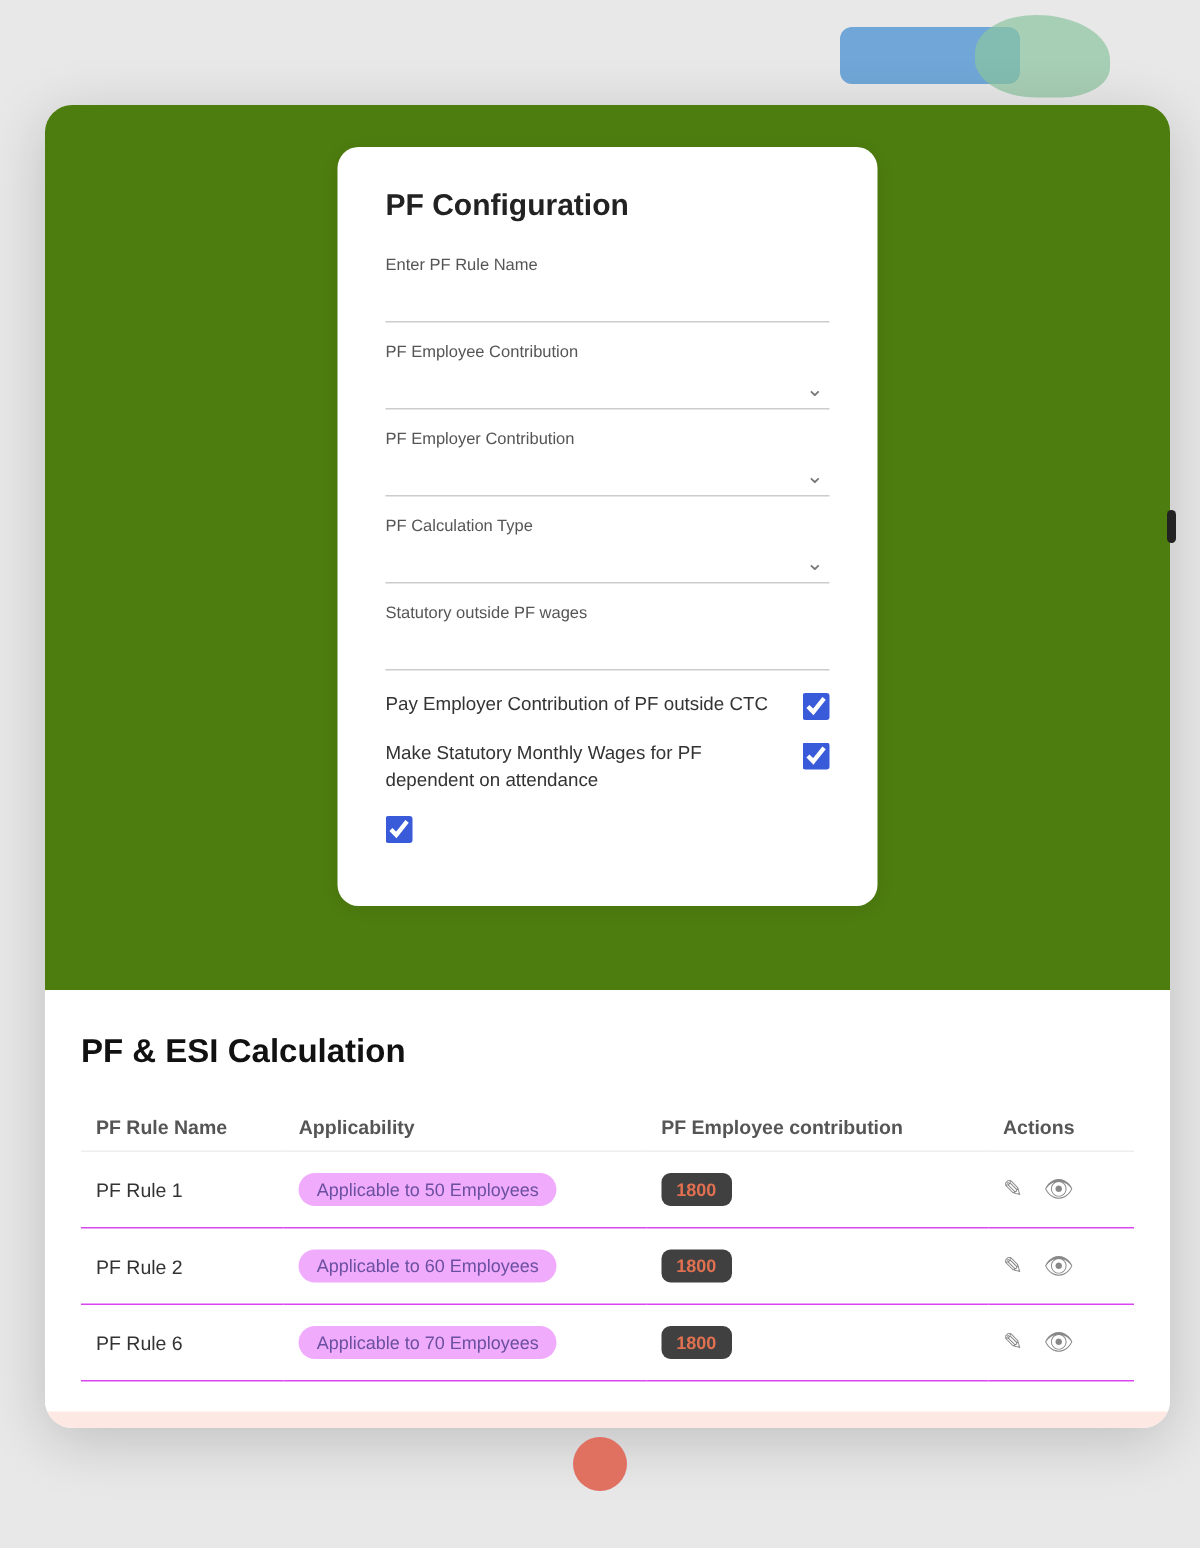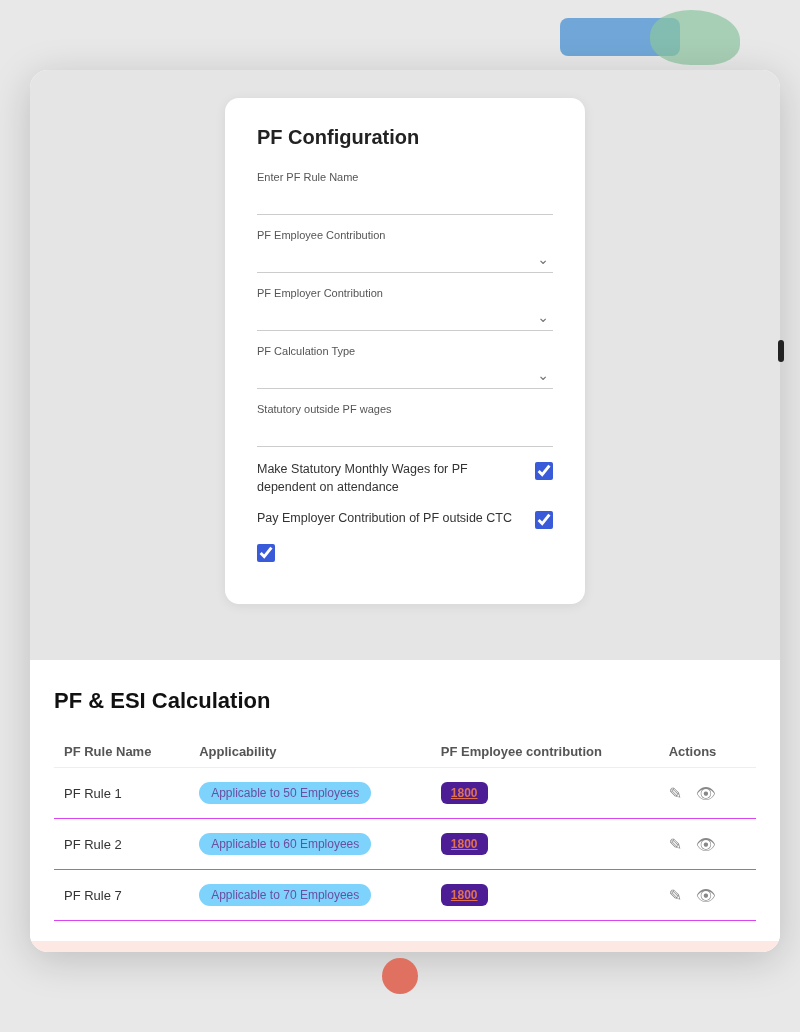--- a/index.html
+++ b/index.html
@@ -45,21 +45,21 @@
       bottom: 80px;
       background: #fff;
       border-radius: 18px;
       box-shadow: 0 8px 40px rgba(0,0,0,0.18);
       overflow: hidden;
       z-index: 1;
     }
 
     
     .pink-section {
-      background: #e5e5e5;
+      background: #4d7c0f;
       padding: 28px 80px 34px 80px;
       min-height: 590px;
     }
 
     
     .pf-config-card {
       background: #fff;
       border-radius: 14px;
       padding: 28px 32px 28px 32px;
       box-shadow: 0 2px 12px rgba(0,0,0,0.07);
@@ -183,36 +183,35 @@
 
     .applicability-badge {
       display: inline-block;
       padding: 4px 12px;
       border-radius: 20px;
       font-size: 12px;
       font-weight: 500;
     }
 
     .badge-purple {
-      background: #7dd3fc;
+      background: #f0abfc;
       color: #6b4fa0;
     }
 
     .contribution-badge {
       display: inline-block;
       padding: 4px 10px;
       border-radius: 6px;
       font-size: 12px;
       font-weight: 600;
     }
 
     .badge-orange {
-      background: #4c1d95;
+      background: #404040;
       color: #e07050;
-      text-decoration: underline;
     }
 
     .action-icon {
       color: #888;
       font-size: 16px;
       cursor: pointer;
       margin-right: 10px;
     }
 
     
@@ -296,26 +295,26 @@
           <span class="chevron-icon">⌄</span>
         </div>
       </div>
 
       <div class="form-group">
         <label class="form-label">Statutory outside PF wages</label>
         <input class="form-input" type="text" style="">
       </div>
 
       <div class="checkbox-group">
+        <span class="checkbox-label">Pay Employer Contribution of PF outside CTC</span>
+        <input type="checkbox" class="checkbox-input" checked="" style="">
+      </div>
+
+      <div class="checkbox-group">
         <span class="checkbox-label">Make Statutory Monthly Wages for PF dependent on attendance</span>
-        <input type="checkbox" class="checkbox-input" checked="" style="">
-      </div>
-
-      <div class="checkbox-group">
-        <span class="checkbox-label">Pay Employer Contribution of PF outside CTC</span>
         <input type="checkbox" class="checkbox-input" checked="" style="">
       </div>
 
       <div class="checkbox-group">
         <input type="checkbox" class="checkbox-input" checked="" style="">
       </div>
 
     </div>
   </div>
 
@@ -352,21 +351,21 @@
       </td>
       <td>
         <span class="contribution-badge badge-orange">1800</span>
       </td>
       <td>
         <span class="action-icon" title="Edit">✎</span>
         <span class="action-icon" title="View">👁</span>
       </td>
     </tr>
           <tr>
-      <td>PF Rule 7</td>
+      <td>PF Rule 6</td>
       <td>
         <span class="applicability-badge badge-purple">Applicable to 70 Employees</span>
       </td>
       <td>
         <span class="contribution-badge badge-orange">1800</span>
       </td>
       <td>
         <span class="action-icon" title="Edit">✎</span>
         <span class="action-icon" title="View">👁</span>
       </td>

